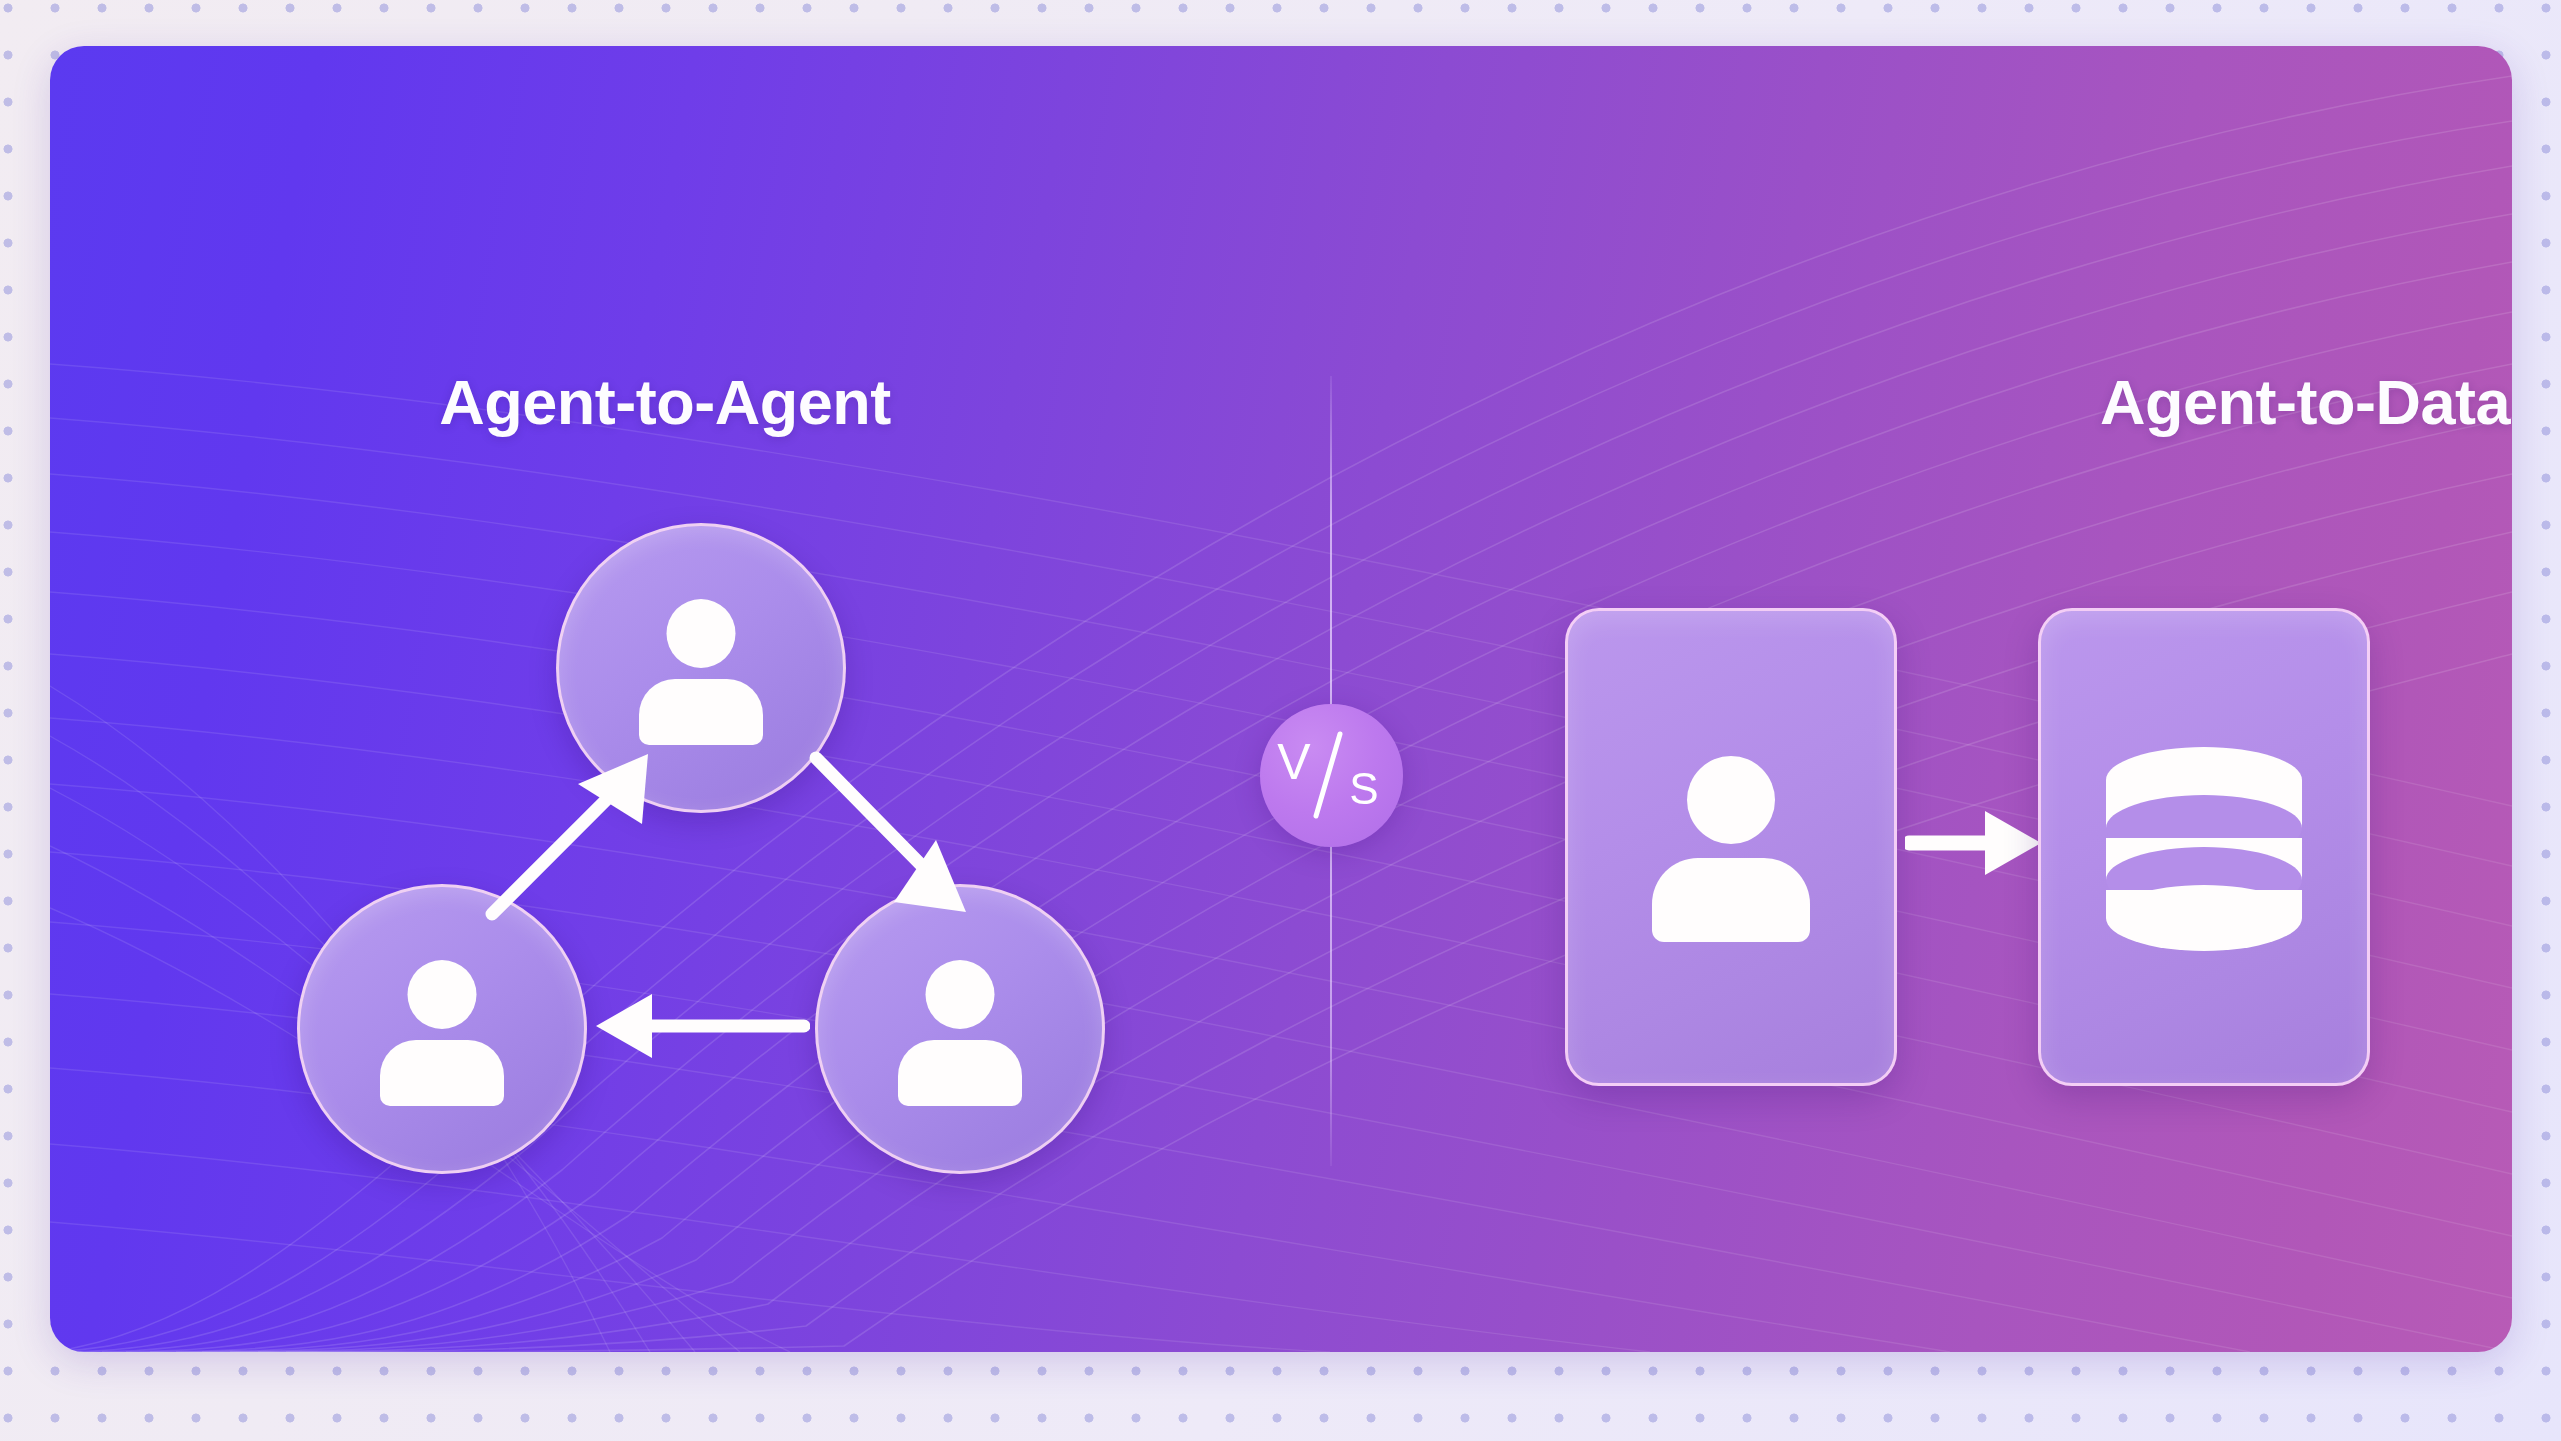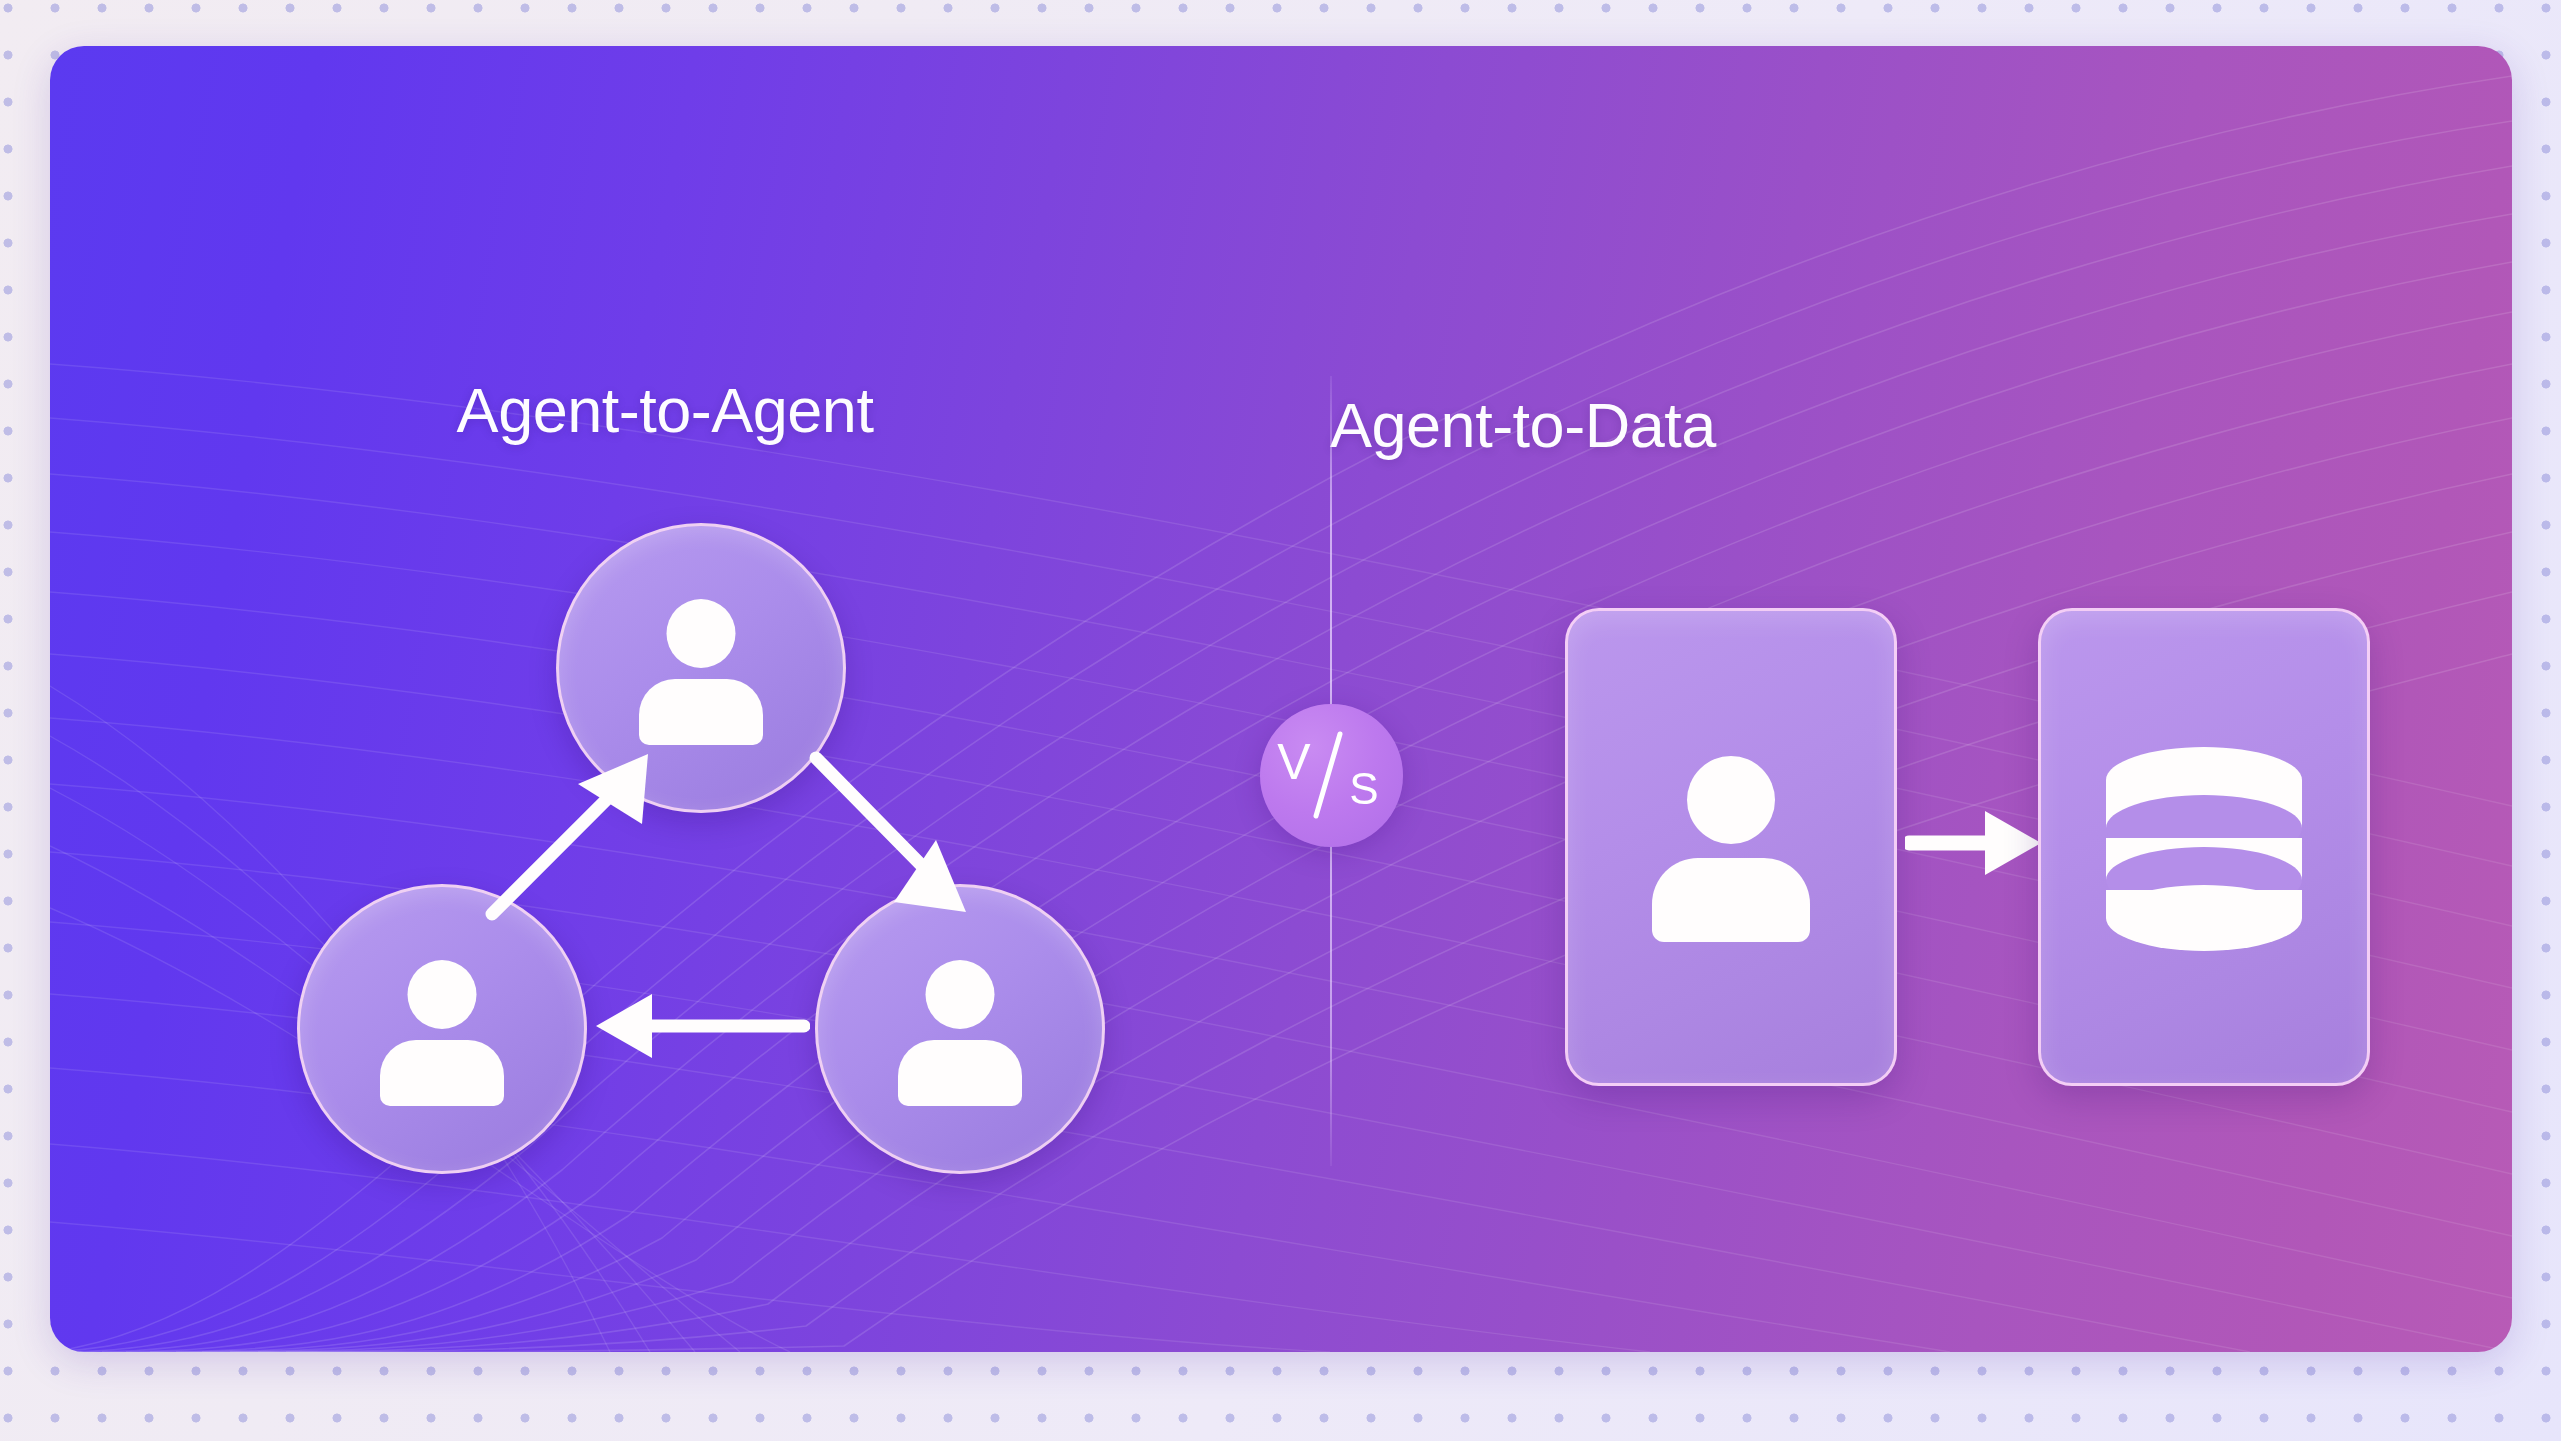--- a/index.html
+++ b/index.html
@@ -50,30 +50,30 @@
   .lines {
     position: absolute;
     inset: 0;
     pointer-events: none;
   }
   .lines svg { display: block; width: 100%; height: 100%; }
 
   
   .title {
     position: absolute;
-    top: 328px;
+    top: 320px;
     font-size: 63px;
-    font-weight: normal;
+    font-weight: bold;
     color: #fdfcff;
     letter-spacing: -0.5px;
     white-space: nowrap;
     text-shadow: 0 2px 10px rgba(40,10,90,0.18);
   }
   #title-left  { left: 0;  width: 1230px; text-align: center; }
-  #title-right { left: 1280px; width: 1180px; text-align: left; margin-top: 15px; }
+  #title-right { left: 1280px; width: 1180px; text-align: right; }
 
   
   #divider {
     position: absolute;
     left: 1280px;
     top: 330px;
     width: 2px;
     height: 790px;
     background: linear-gradient(to bottom,
         rgba(233,214,255,0.10) 0%,

